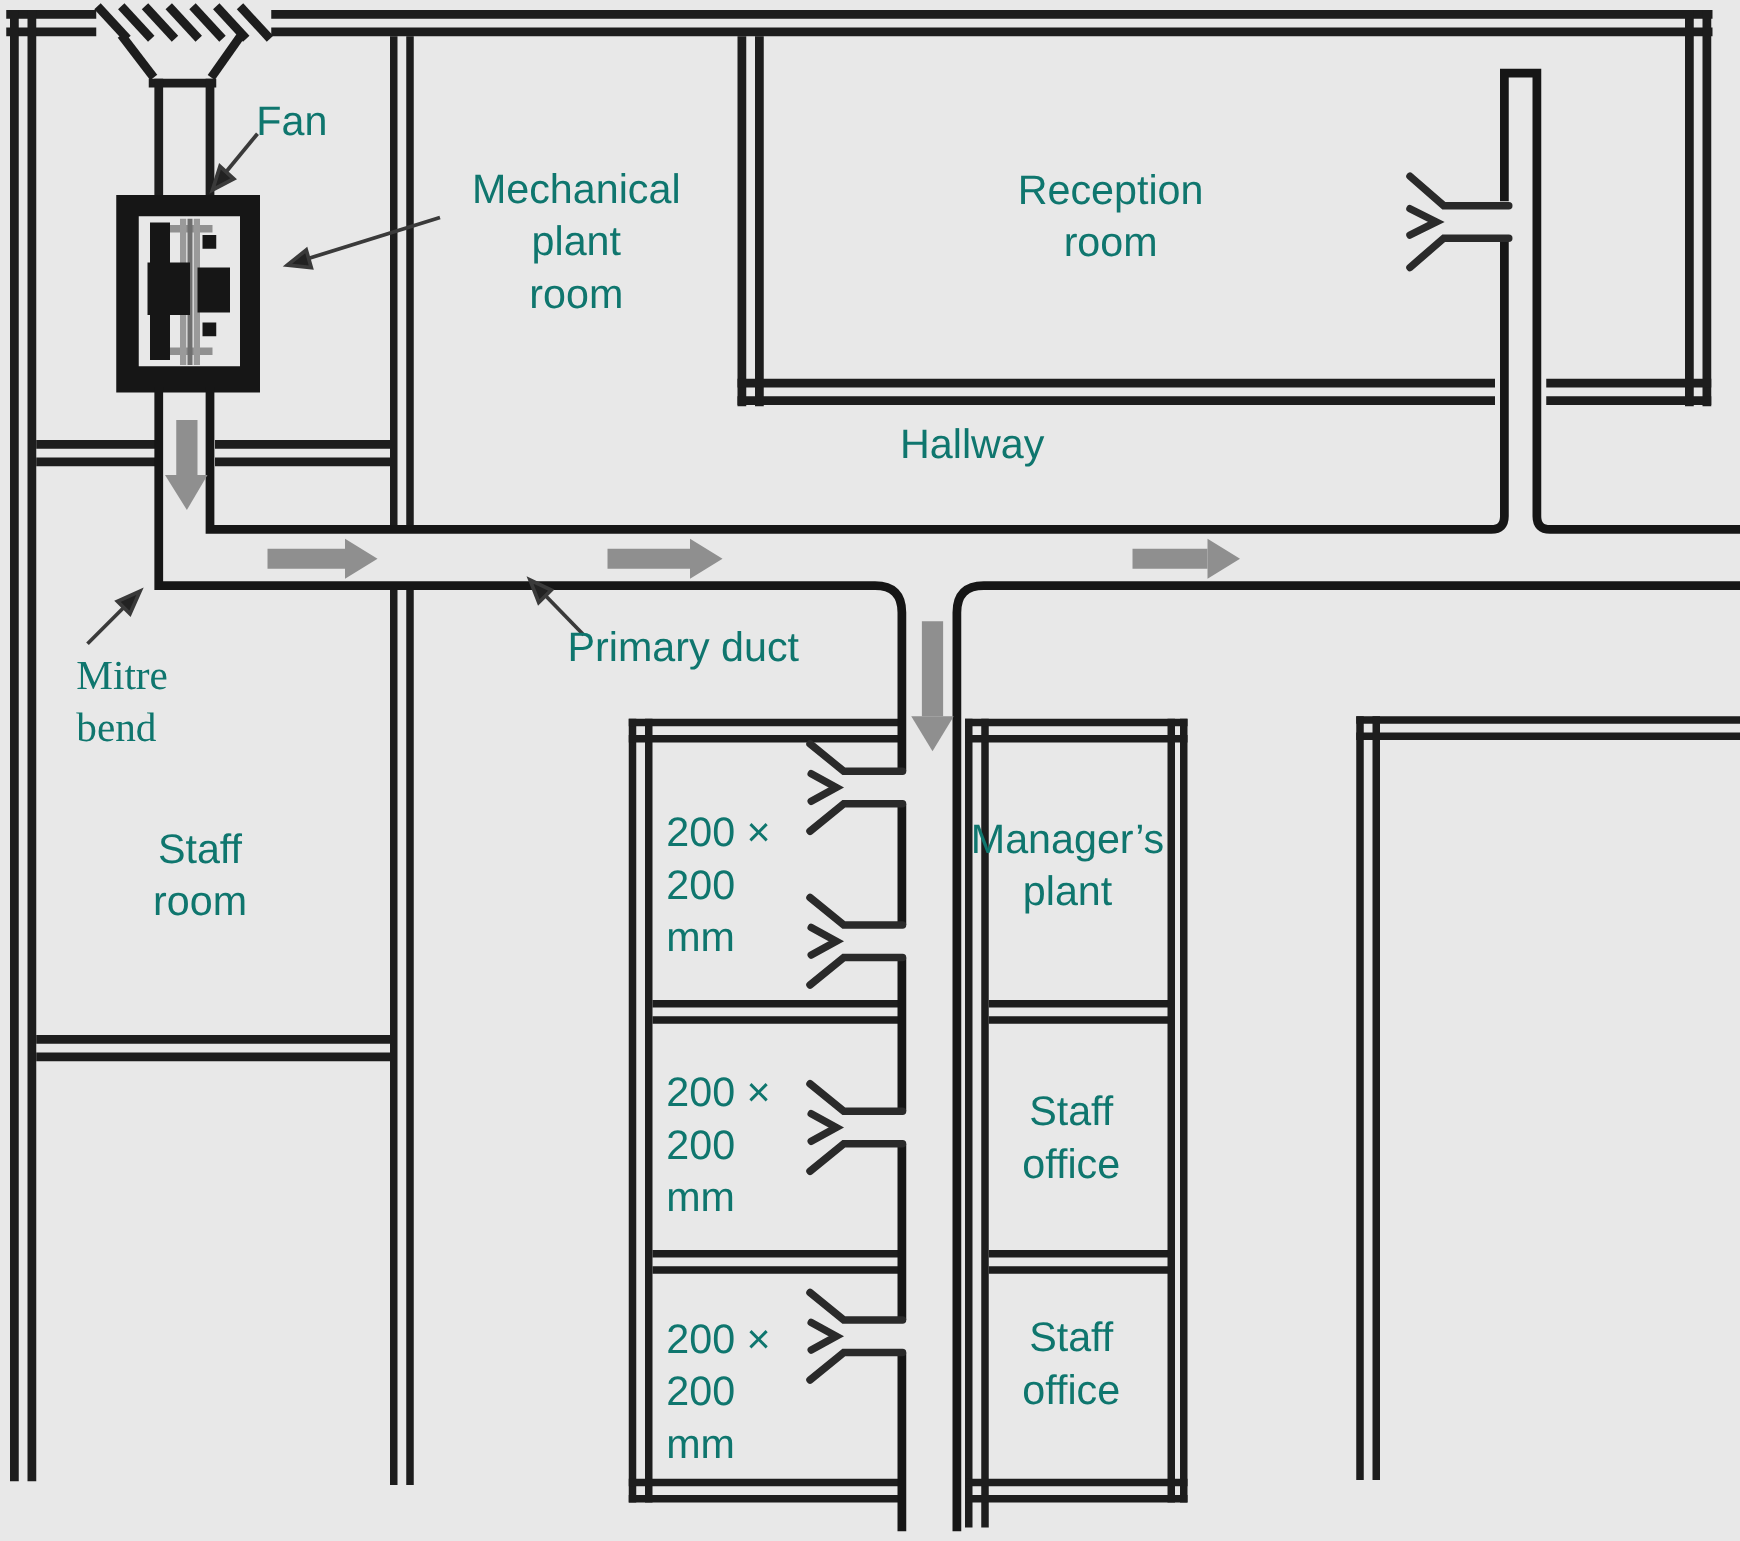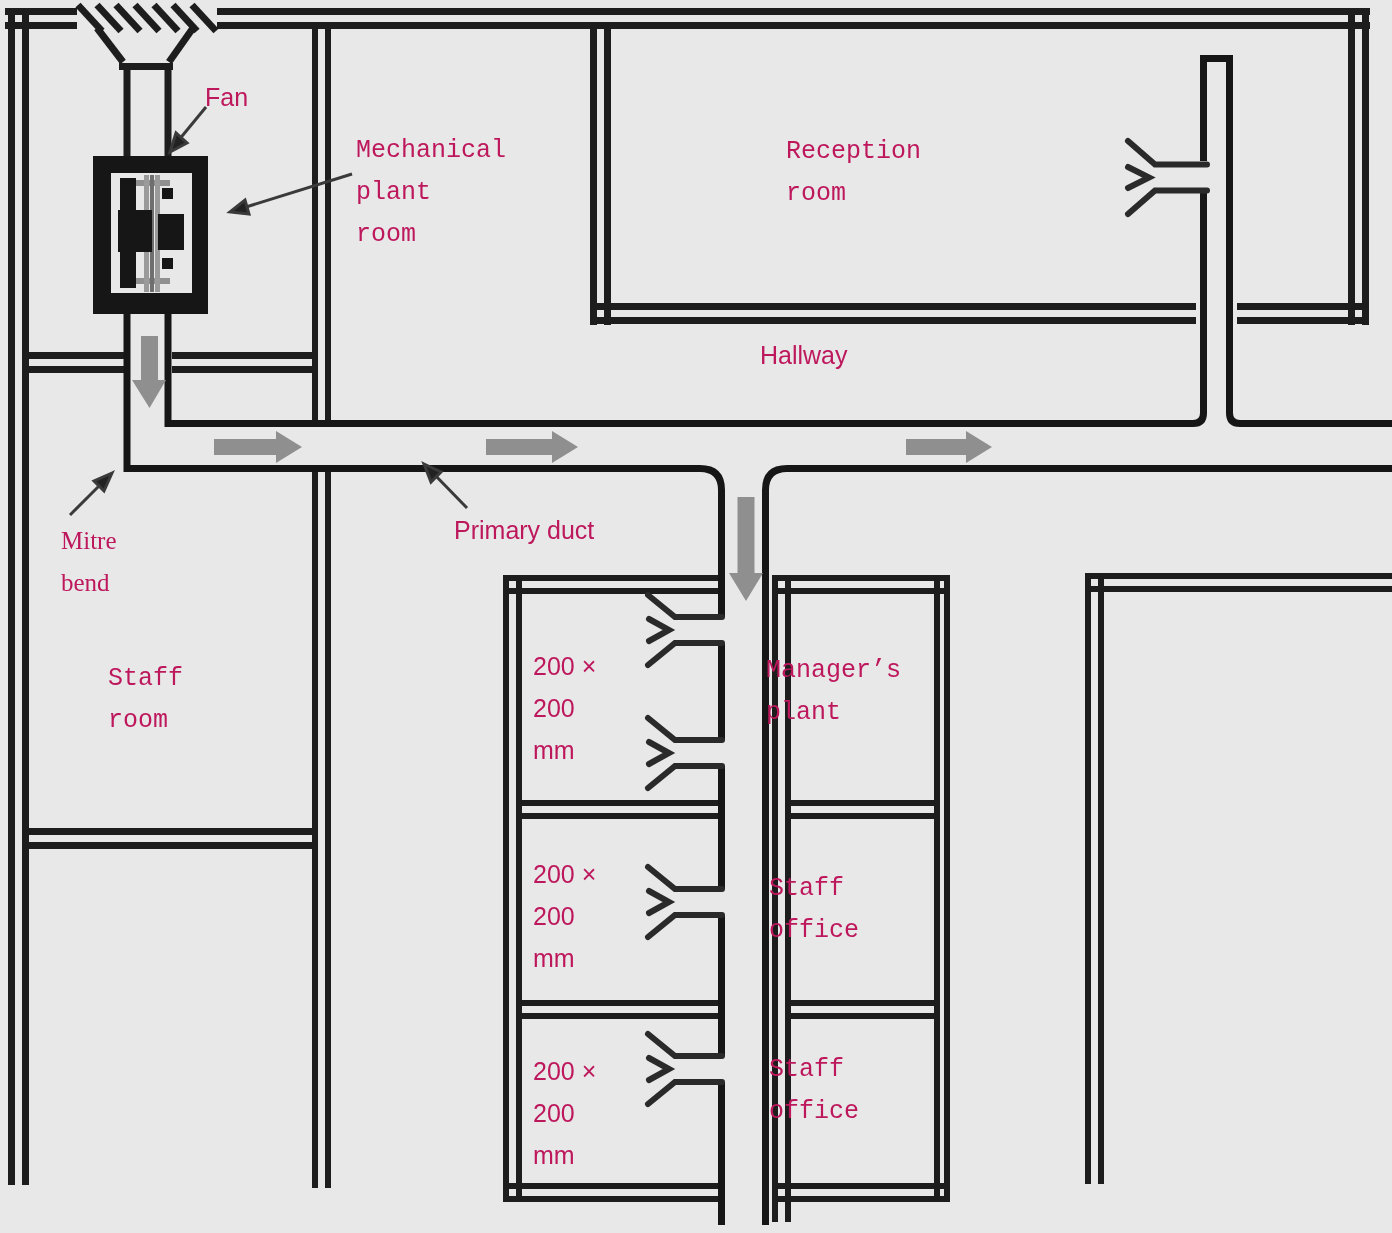--- a/index.html
+++ b/index.html
@@ -1,21 +1,21 @@
 <!DOCTYPE html>
 <html><head>
 <meta charset="utf-8">
 <style>
   html,body{margin:0;padding:0;background:#e8e8e8;}
   .plan{position:relative;width:1392px;height:1233px;background:#e8e8e8;overflow:hidden;
         font-family:"Liberation Sans",sans-serif;}
   .plan svg{position:absolute;left:0;top:0;}
-  .label{position:absolute;font-size:25px;line-height:42px;color:#be185d;
+  .label{position:absolute;font-size:33px;line-height:42px;color:#0f766e;
          white-space:pre-line;z-index:2;}
-  .center{font-family:Liberation Mono, monospace;}
+  .center{text-align:center;}
 </style>
 </head>
 <body>
 
 <div class="plan">
 
 <svg width="1392" height="1233" viewBox="0 0 1392 1233">
 
   <g fill="#1d1d1d">
 
@@ -200,26 +200,26 @@
 
   <div class="label" style="left:205px;top:76px;">Fan</div>
 
   <div class="label center" style="left:356px;top:130px;width:210px;">Mechanical
 plant
 room</div>
 
   <div class="label center" style="left:786px;top:131px;width:205px;">Reception
 room</div>
 
-  <div class="label" style="left:760px;top:334px;">Hallway</div>
-
-
-
-
-  <div class="label" style="left:454px;top:509px;">Primary duct</div>
+  <div class="label" style="left:720px;top:334px;">Hallway</div>
+
+
+
+
+  <div class="label" style="left:454px;top:497px;">Primary duct</div>
 
   <div class="label" style="left:61px;top:520px;font-family:Liberation Serif, serif;">Mitre
 bend</div>
 
   <div class="label center" style="left:108px;top:658px;width:104px;">Staff
 room</div>
 
   <div class="label" style="left:533px;top:645px;">200 ×
 200
 mm</div>

